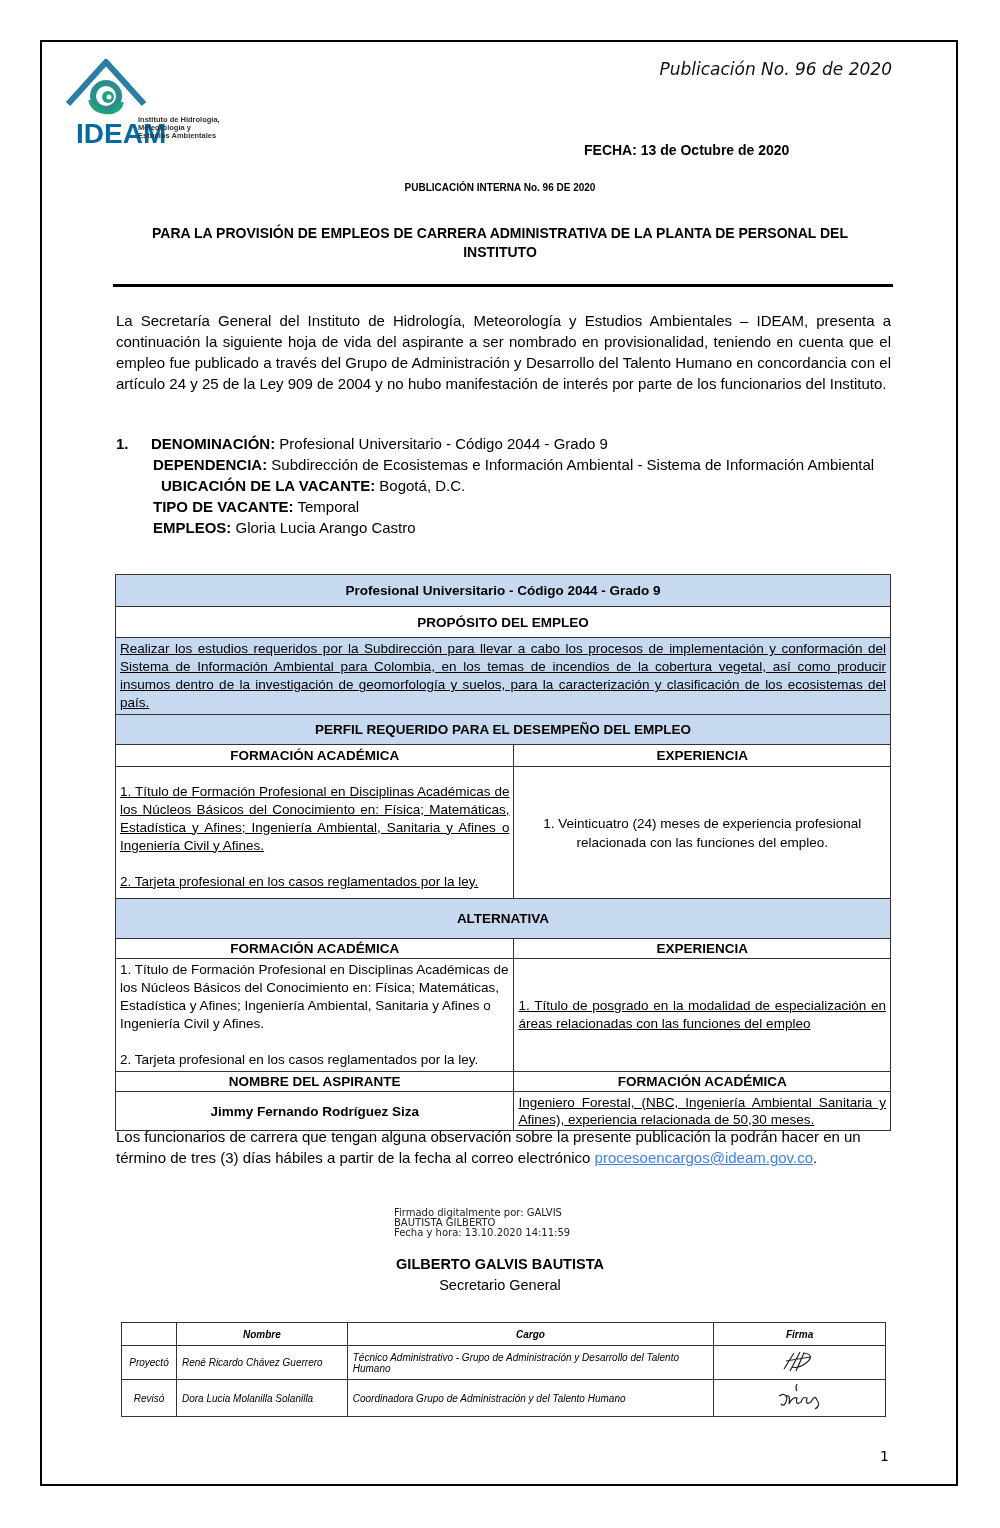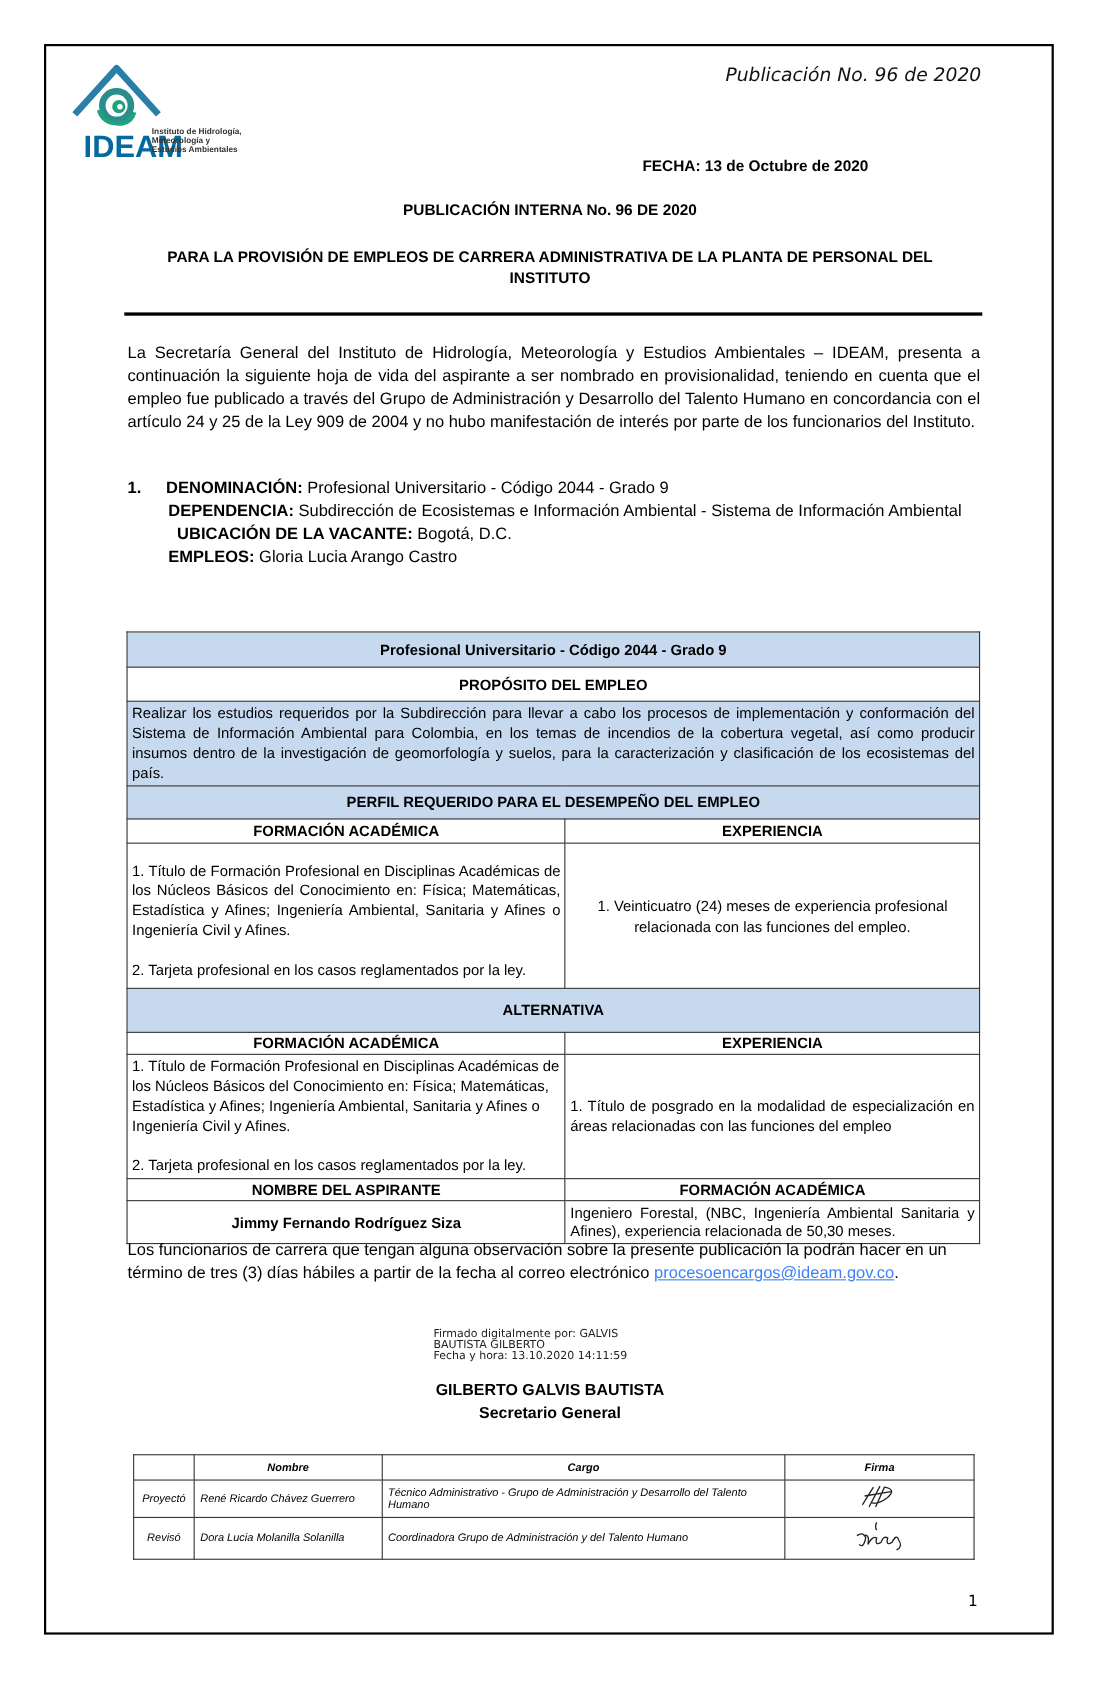--- a/index.html
+++ b/index.html
@@ -3,39 +3,39 @@
 <meta charset="utf-8">
 <style>
   html, body { margin: 0; padding: 0; background: #ffffff; }
   body { width: 1000px; height: 1528px; position: relative; font-family: "Liberation Sans", sans-serif; color: #000; }
   .page-frame { position: absolute; left: 40px; top: 40px; width: 918px; height: 1446px; border: 2px solid #000; box-sizing: border-box; }
   .logo { position: absolute; left: 64px; top: 56px; width: 180px; height: 90px; }
   .logo-text-main { position: absolute; left: 76px; top: 118px; font-family: "Liberation Sans", sans-serif; font-weight: bold; font-size: 28px; color: #0369a1; letter-spacing: 0px; }
   .logo-text-sub { position: absolute; left: 138px; top: 116px; font-size: 7.5px; line-height: 8px; color: #333; font-weight: bold; }
   .pub-header { position: absolute; right: 108px; top: 59px; font-family: "DejaVu Sans", sans-serif; font-style: italic; font-size: 17px; color: #111; }
   .fecha { position: absolute; left: 584px; top: 142px; font-weight: bold; font-size: 14px; }
-  .title1 { position: absolute; left: 0; width: 1000px; top: 182px; text-align: center; font-weight: bold; font-size: 14px; }
+  .title1 { position: absolute; left: 0; width: 1000px; top: 182px; text-align: center; font-weight: bold; font-size: 10px; }
   .title2 { position: absolute; left: 120px; width: 760px; top: 224px; text-align: center; font-weight: bold; font-size: 14px; line-height: 19px; }
   .rule { position: absolute; left: 113px; width: 780px; top: 284px; height: 3px; background: #000; }
   .intro { position: absolute; left: 116px; width: 775px; top: 310px; font-size: 15px; line-height: 21px; text-align: justify; }
   .details { position: absolute; left: 116px; top: 433px; font-size: 15px; line-height: 21px; }
   .details .num { position: absolute; left: 0; top: 0; font-weight: bold; }
   .details .line { white-space: nowrap; }
   .details b { font-weight: bold; }
   .main-table { position: absolute; left: 115px; top: 574px; width: 776px; border-collapse: collapse; font-size: 13.5px; }
   .main-table td { border: 1px solid #333; padding: 2px 4px; vertical-align: middle; }
   .blue { background: #c6d9ef; }
   .hdr { text-align: center; font-weight: bold; }
-  .just { text-align: justify; line-height: 18px; }
+  .just { text-align: justify; line-height: 18px; text-decoration: underline; }
   .center { text-align: center; }
   .closing { position: absolute; left: 116px; width: 780px; top: 1126px; font-size: 15px; line-height: 21px; }
   .closing a { color: #3b82f6; text-decoration: underline; }
   .dsig { position: absolute; left: 394px; top: 1208px; font-family: "DejaVu Sans", sans-serif; font-size: 10px; line-height: 10px; color: #222; }
   .signer { position: absolute; left: 0; width: 1000px; top: 1256px; text-align: center; font-weight: bold; font-size: 14.5px; }
-  .signer-role { position: absolute; left: 0; width: 1000px; top: 1277px; text-align: center; font-size: 14.5px; font-weight: bold; }
+  .signer-role { position: absolute; left: 0; width: 1000px; top: 1277px; text-align: center; font-size: 14.5px; }
   .foot-table { position: absolute; left: 121px; top: 1322px; width: 765px; border-collapse: collapse; font-size: 10px; font-style: italic; }
   .foot-table td { border: 1px solid #333; padding: 2px 5px; height: 20px; }
   .foot-table tr.r { height: 34px; }
   .foot-table .th { font-weight: bold; text-align: center; height: 18px; }
   .page-num { position: absolute; left: 880px; top: 1448px; font-family: "DejaVu Sans", sans-serif; font-size: 14px; }
 </style>
 </head>
 <body>
 
 <div class="page-frame"></div>
@@ -65,20 +65,21 @@
 <div class="title2">PARA LA PROVISIÓN DE EMPLEOS DE CARRERA ADMINISTRATIVA DE LA PLANTA DE PERSONAL DEL INSTITUTO</div>
 <div class="rule"></div>
 
 <div class="intro">La Secretaría General del Instituto de Hidrología, Meteorología y Estudios Ambientales – IDEAM, presenta a continuación la siguiente hoja de vida del aspirante a ser nombrado en provisionalidad, teniendo en cuenta que el empleo fue publicado a través del Grupo de Administración y Desarrollo del Talento Humano en concordancia con el artículo 24 y 25 de la Ley 909 de 2004 y no hubo manifestación de interés por parte de los funcionarios del Instituto.</div>
 
 <div class="details">
   <span class="num">1.</span>
   <div class="line" style="margin-left:35px"><b>DENOMINACIÓN:</b><span> Profesional Universitario - Código 2044 - Grado 9</span></div>
   <div class="line" style="margin-left:37px"><b>DEPENDENCIA:</b><span> Subdirección de Ecosistemas e Información Ambiental - Sistema de Información Ambiental</span></div>
   <div class="line" style="margin-left:45px"><b>UBICACIÓN DE LA VACANTE:</b><span> Bogotá, D.C.</span></div>
+  <div class="line" style="margin-left:37px"><b>TIPO DE VACANTE:</b><span> Temporal</span></div>
   <div class="line" style="margin-left:37px"><b>EMPLEOS:</b><span> Gloria Lucia Arango Castro</span></div>
 </div>
 
 <table class="main-table">
   <colgroup>
       <col style="width:399px">
       <col style="width:377px">
     </colgroup>
   <tbody>
       <tr style="height:32px">

